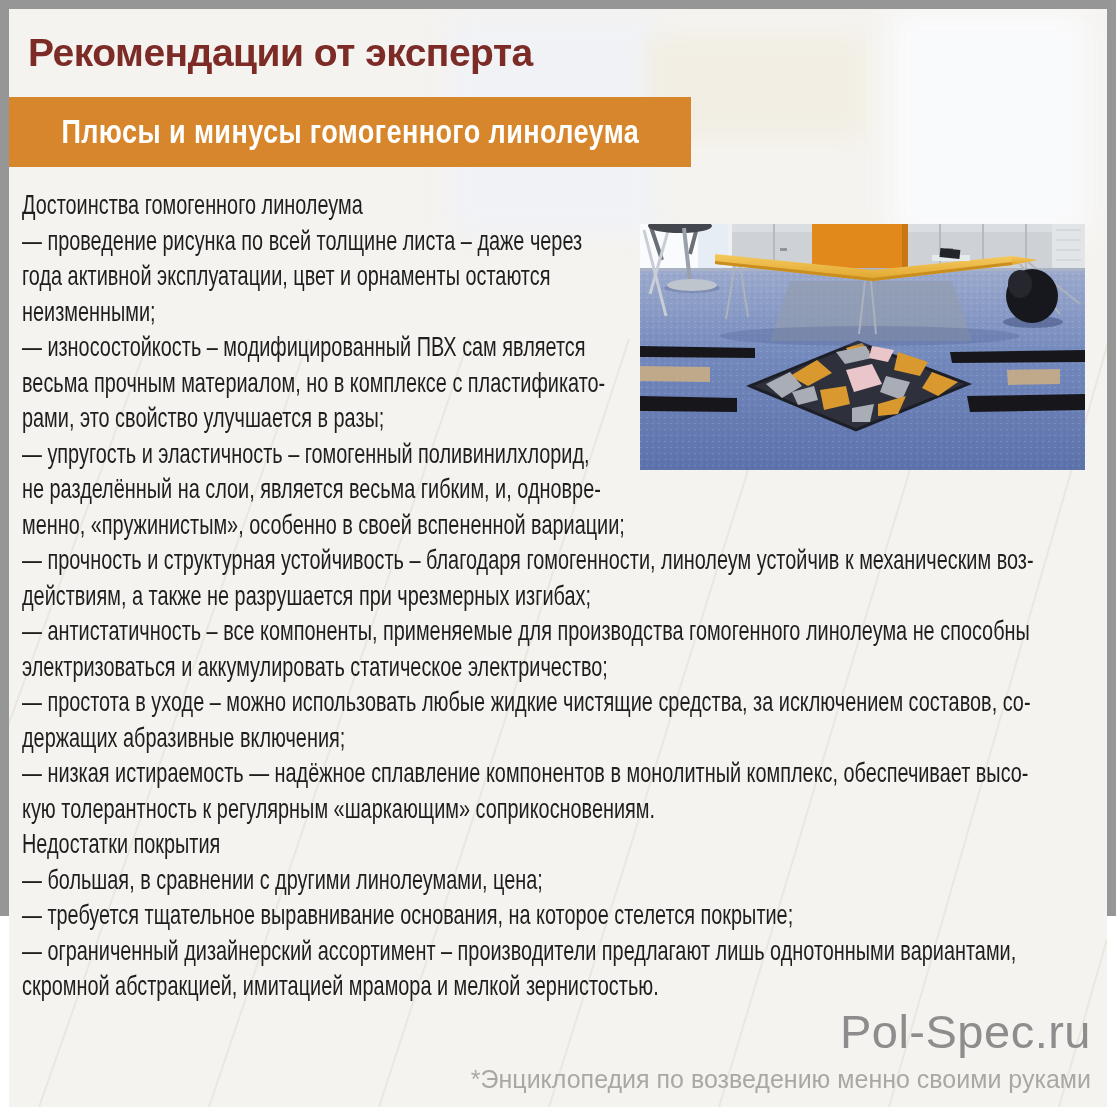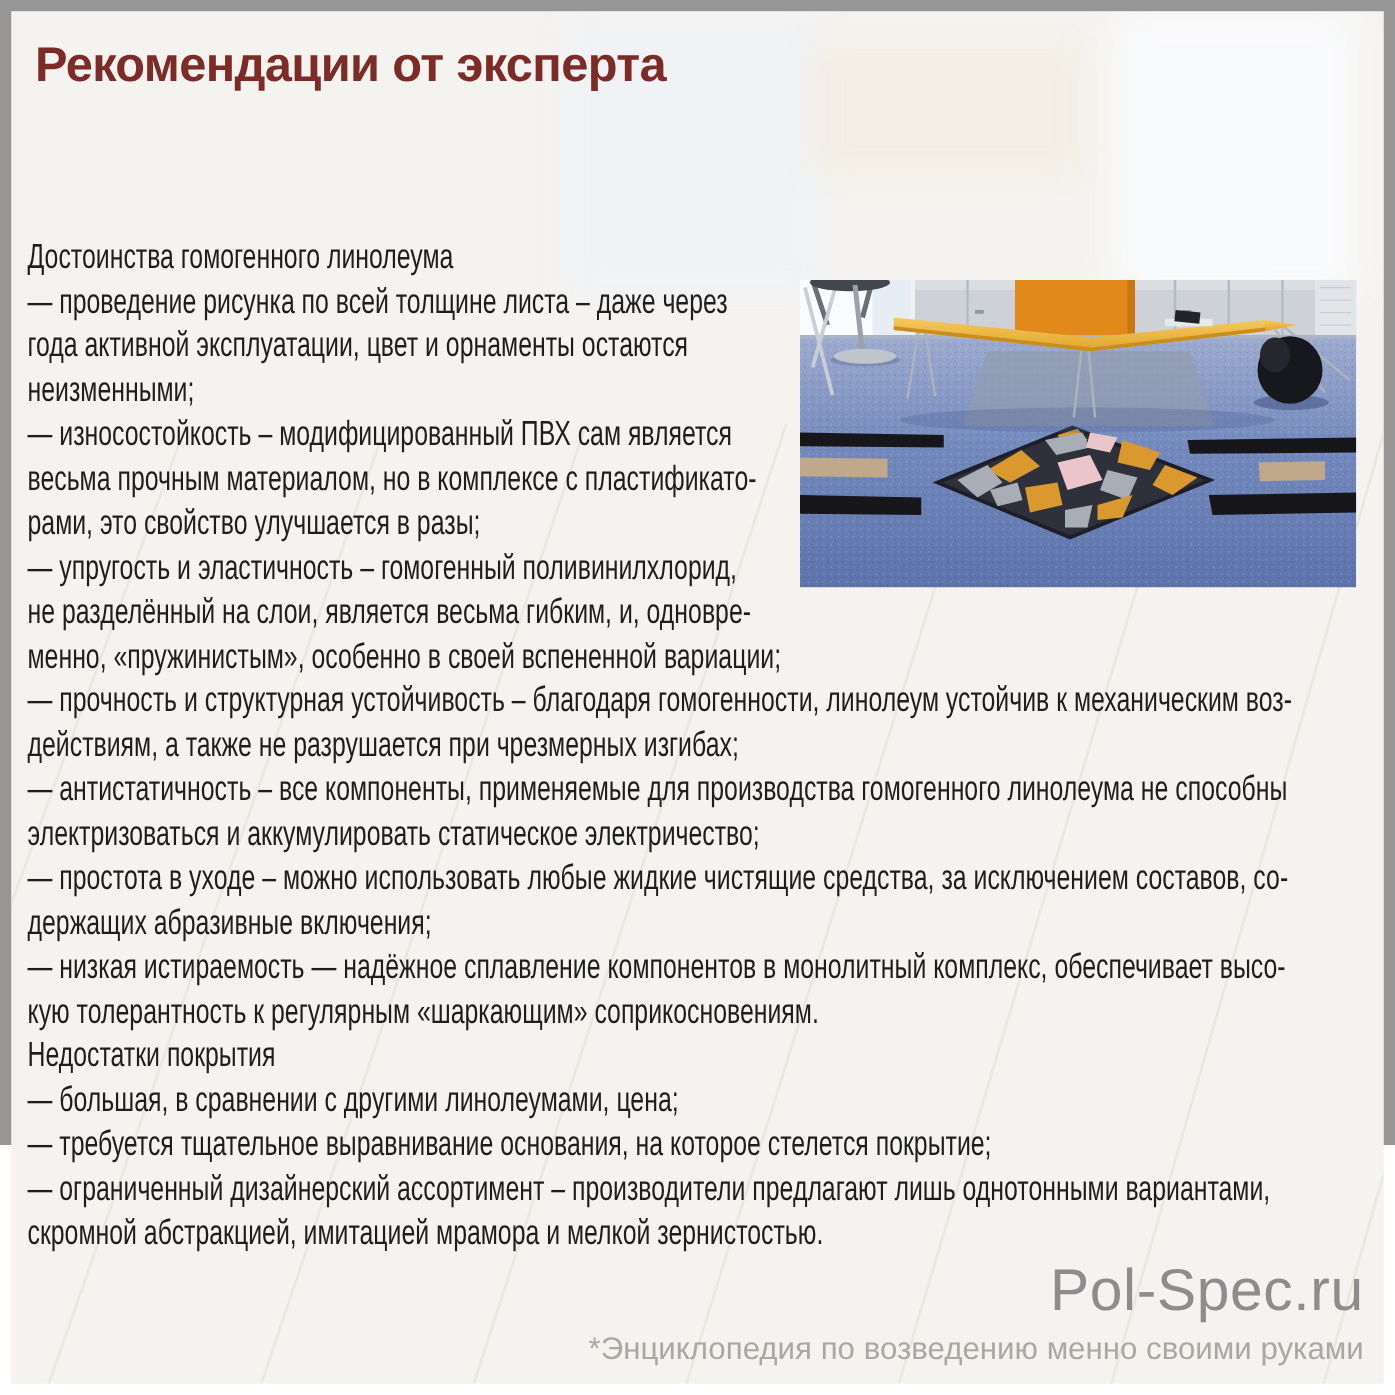--- a/index.html
+++ b/index.html
@@ -61,20 +61,23 @@
           <line x1="1050" y1="1098" x2="1098" y2="930"></line>
         </g>
       </svg>
       <div class="soft soft1"></div>
       <div class="soft soft2"></div>
       <div class="soft soft3"></div>
     </div>
 
     <h1 class="title">Рекомендации от эксперта</h1>
 
+    <div class="banner">
+      <span class="banner-text">Плюсы и минусы гомогенного линолеума</span>
+    </div>
 
     <svg class="photo" viewBox="0 0 445 246" preserveAspectRatio="none">
       <defs>
         <linearGradient id="floorG" x1="0" y1="0" x2="0" y2="1">
           <stop offset="0" stop-color="#9dabce"></stop>
           <stop offset="0.45" stop-color="#7389bd"></stop>
           <stop offset="1" stop-color="#5d72ab"></stop>
         </linearGradient>
         <linearGradient id="deskG" x1="0" y1="0" x2="0" y2="1">
           <stop offset="0" stop-color="#f4c95c"></stop>

